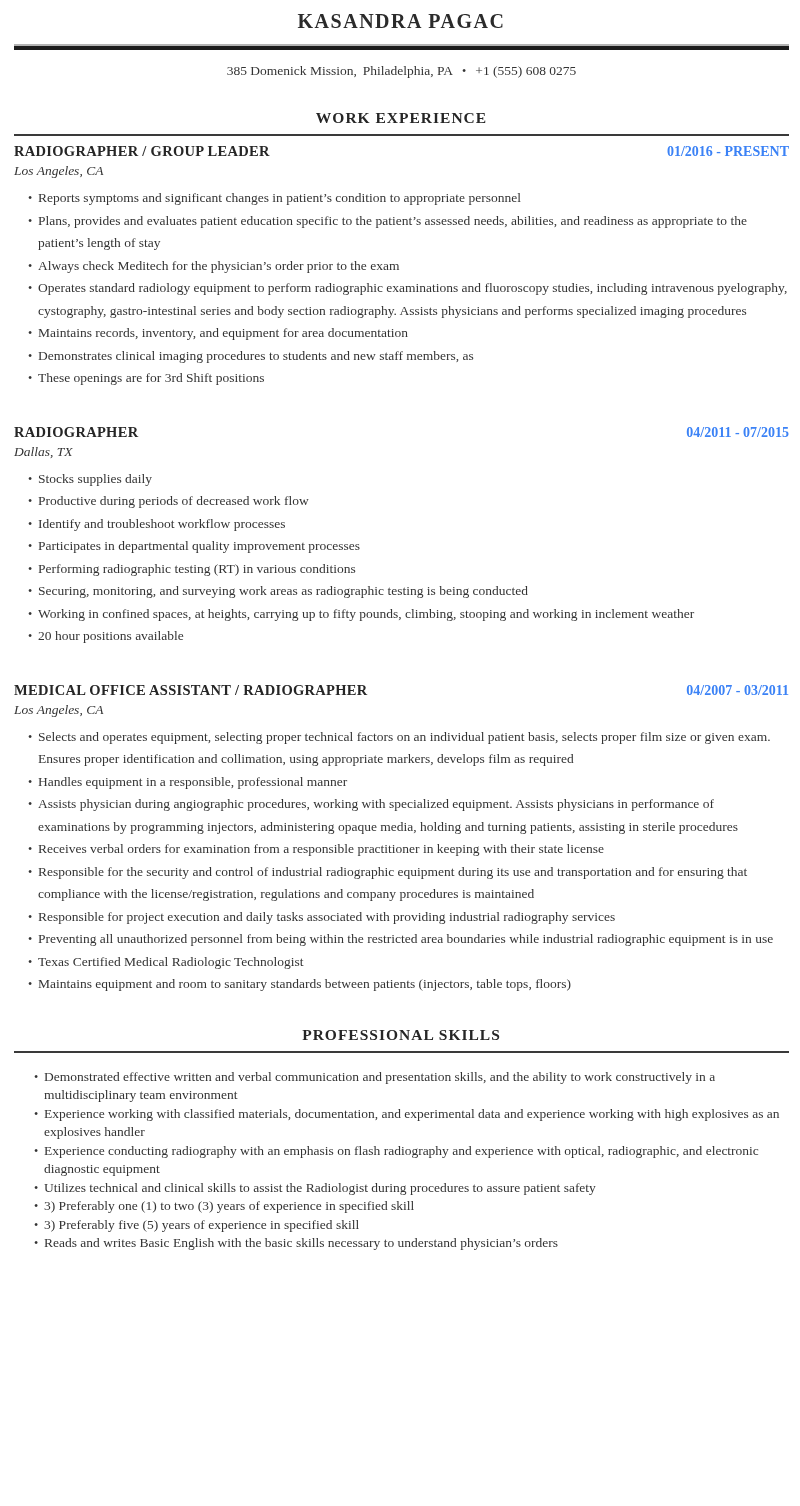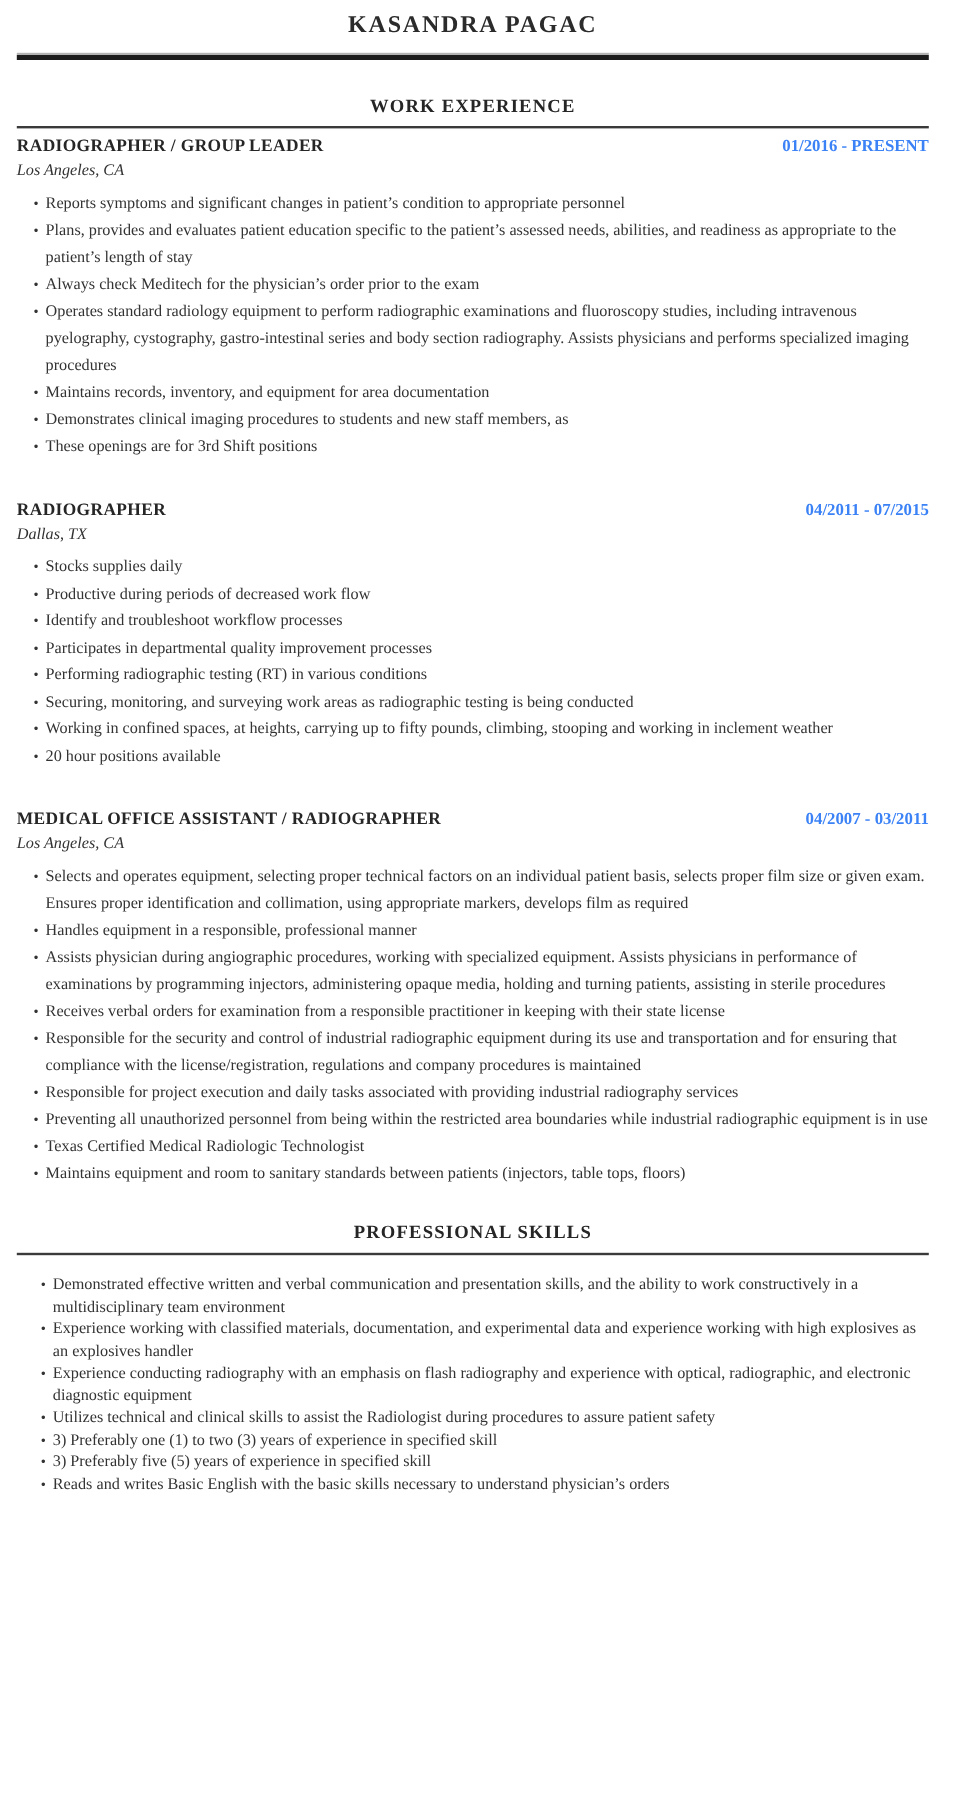--- a/index.html
+++ b/index.html
@@ -1,20 +1,20 @@
 <!DOCTYPE html>
 <html><head>
 <meta charset="utf-8">
 <style>
   html, body { margin: 0; padding: 0; background: #ffffff; }
   .page {
     width: 800px;
     height: 1506px;
     box-sizing: border-box;
-    padding: 10px 26px 0 14px;
+    padding: 10px 11px 0 14px;
     overflow: hidden;
     background: #ffffff;
     color: #333333;
     font-family: "Liberation Serif", "DejaVu Serif", serif;
   }
 
   
   .name {
     margin: 0;
     text-align: center;
@@ -108,20 +108,23 @@
   .section-skills ul.bullets li { line-height: 18.5px; }
 </style>
 </head>
 <body>
 
 <div class="page">
 
   <header>
     <h1 class="name">KASANDRA PAGAC</h1>
     <div class="double-rule"></div>
+    <p class="contact">
+      <span class="addr">385 Domenick Mission,</span><span>Philadelphia, PA</span><span class="sep">•</span><span>+1 (555) 608 0275</span>
+    </p>
   </header>
 
   <section class="section section-work">
     <h2 class="section-title">WORK EXPERIENCE</h2>
     <div class="section-rule"></div>
 
     <article class="job">
       <div class="entry-head">
         <h3 class="entry-title">RADIOGRAPHER / GROUP LEADER</h3>
         <span class="entry-dates">01/2016 - PRESENT</span>

